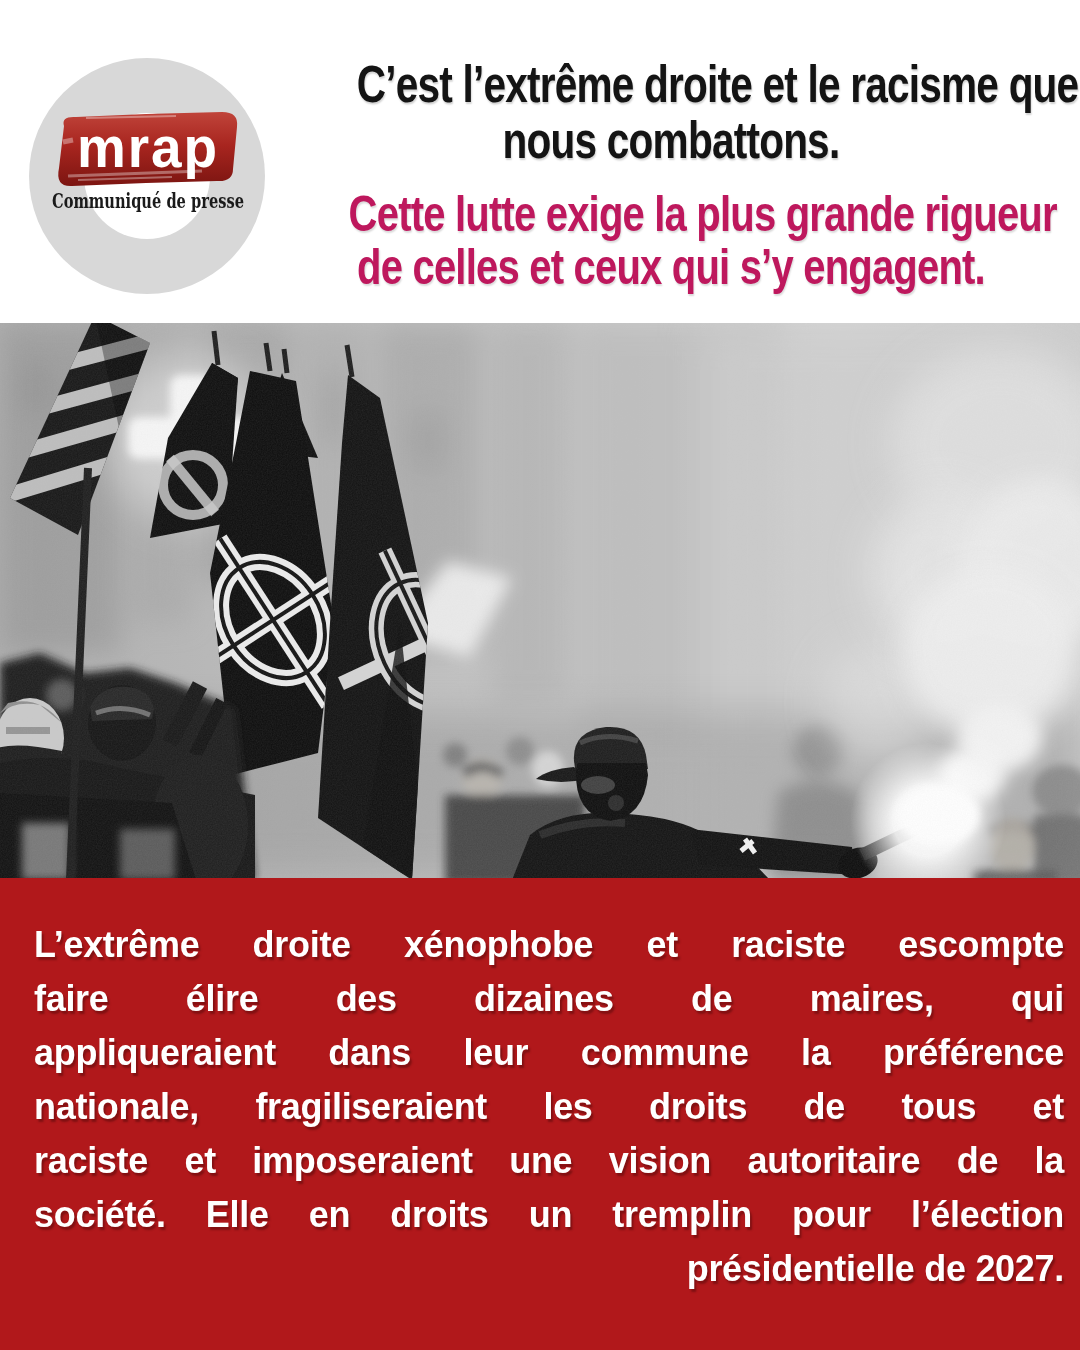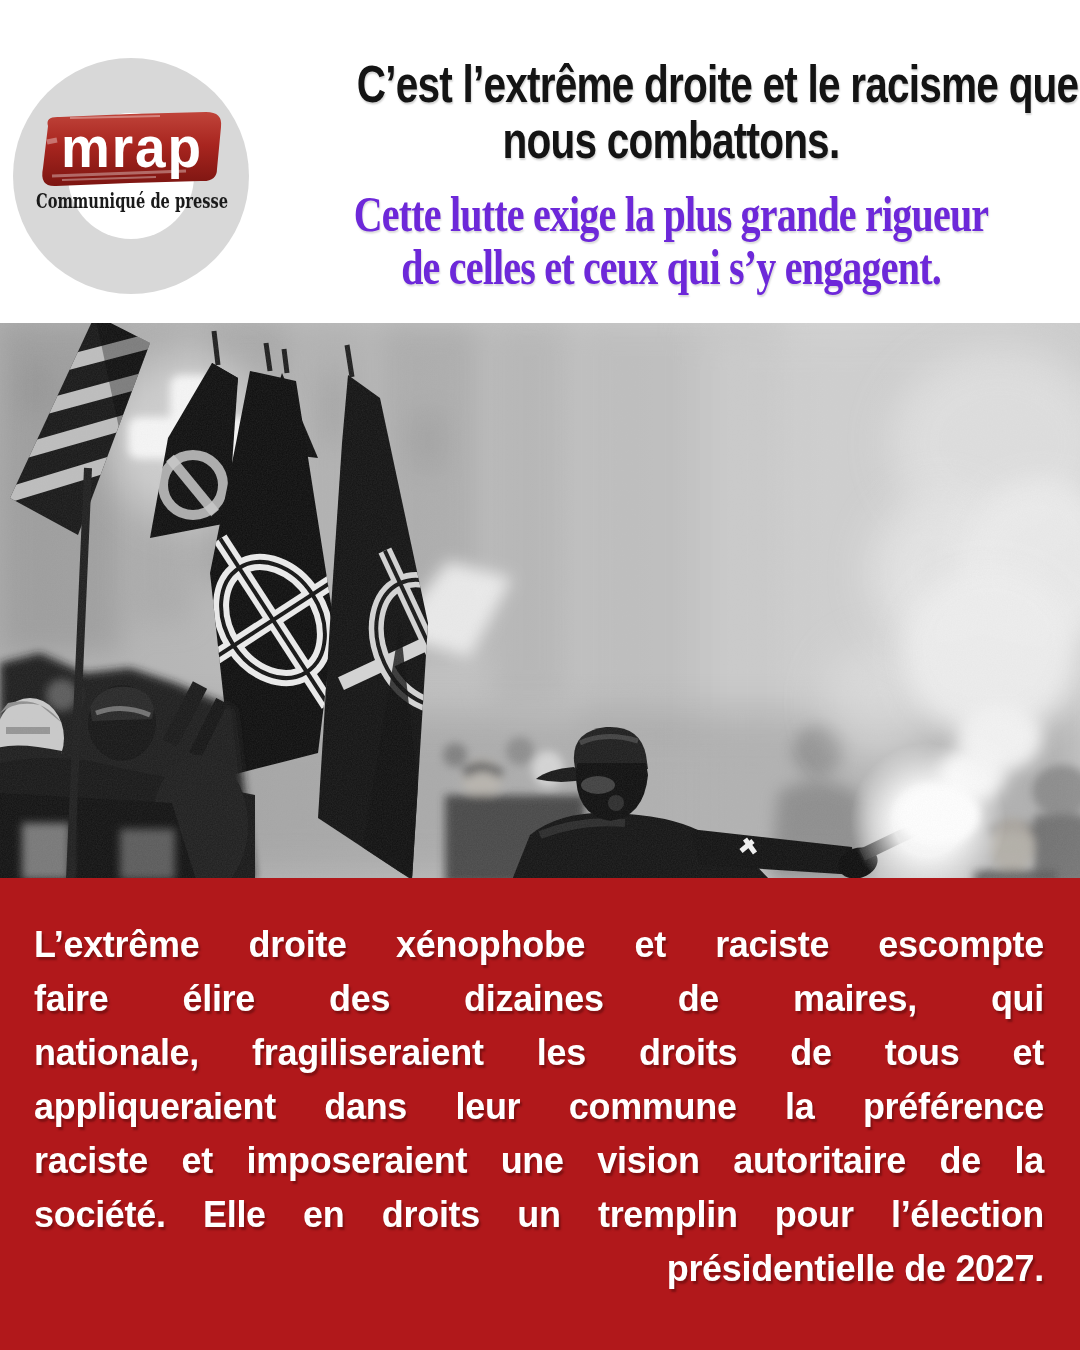--- a/index.html
+++ b/index.html
@@ -3,39 +3,39 @@
 <meta charset="utf-8">
 <style>
   html,body { margin:0; padding:0; background:#e9e9e9; }
   .page {
     position:relative; width:1080px; height:1350px;
     background:#ffffff; overflow:hidden;
     font-family:"Liberation Sans", sans-serif;
   }
   
   .header { position:absolute; top:0; left:0; width:1080px; height:323px; background:#ffffff; }
-  .logo { position:absolute; left:10px; top:50px; width:242px; height:248px; }
+  .logo { position:absolute; left:26px; top:50px; width:242px; height:248px; }
   .titles { position:absolute; left:268px; top:56px; width:806px; text-align:center; }
   .title-black { margin:0; color:#141414; text-shadow:1px 2px 2px rgba(0,0,0,0.18); }
   .title-black .line {
     display:block; white-space:nowrap; transform:scaleX(0.78); transform-origin:50% 50%;
     font-weight:700; font-size:52px; line-height:56px; letter-spacing:-1px;
   }
-  .title-red { margin:20px 0 0 0; color:#6d28d9; text-shadow:1px 2px 2px rgba(0,0,0,0.15);font-family:Liberation Serif, serif; }
+  .title-red { margin:20px 0 0 0; color:#be185d; text-shadow:1px 2px 2px rgba(0,0,0,0.15); }
   .title-red .line {
     display:block; white-space:nowrap; transform:scaleX(0.80); transform-origin:50% 50%;
     font-weight:700; font-size:50px; line-height:53px; letter-spacing:-1px;
   }
   
   .photo { position:absolute; top:323px; left:0; width:1080px; height:555px; }
   .photo svg { display:block; }
   
   .redblock {
     position:absolute; top:878px; left:0; width:1080px; height:472px;
-    background:#b1181b; box-sizing:border-box; padding:40px 36px 0 34px;
+    background:#b1181b; box-sizing:border-box; padding:40px 16px 0 34px;
   }
   .jline {
     margin:0; color:#ffffff; font-weight:700; font-size:36px; line-height:54px;
     letter-spacing:-0.3px; text-align:justify; text-align-last:justify; text-justify:inter-word;
     text-shadow:2px 3px 2px rgba(40,0,0,0.35);
   }
   .jline.last { text-align:right; text-align-last:auto; }
   
   .logo-brand { font-family:"Liberation Sans",sans-serif; font-weight:700; font-size:58px; fill:#ffffff; letter-spacing:2px; }
   .logo-sub  { font-family:"DejaVu Serif",serif; font-weight:700; font-size:20px; fill:#1a1a1a; }
@@ -290,20 +290,20 @@
         <ellipse cx="938" cy="492" rx="42" ry="30" fill="#ffffff" filter="url(#b4)"></ellipse>
       </g>
 
       <rect width="1080" height="555" filter="url(#grain)"></rect>
     </svg>
   </div>
 
   <section class="redblock">
     <p class="jline">L’extrême droite xénophobe et raciste escompte</p>
     <p class="jline">faire élire des dizaines de maires, qui</p>
+    <p class="jline">appliqueraient dans leur commune la préférence</p>
     <p class="jline">nationale, fragiliseraient les droits de tous et</p>
-    <p class="jline">appliqueraient dans leur commune la préférence</p>
     <p class="jline">raciste et imposeraient une vision autoritaire de la</p>
     <p class="jline">société. Elle en droits un tremplin pour l’élection</p>
     <p class="jline last">présidentielle de 2027.</p>
   </section>
 
 </div>
 
 </body></html>

